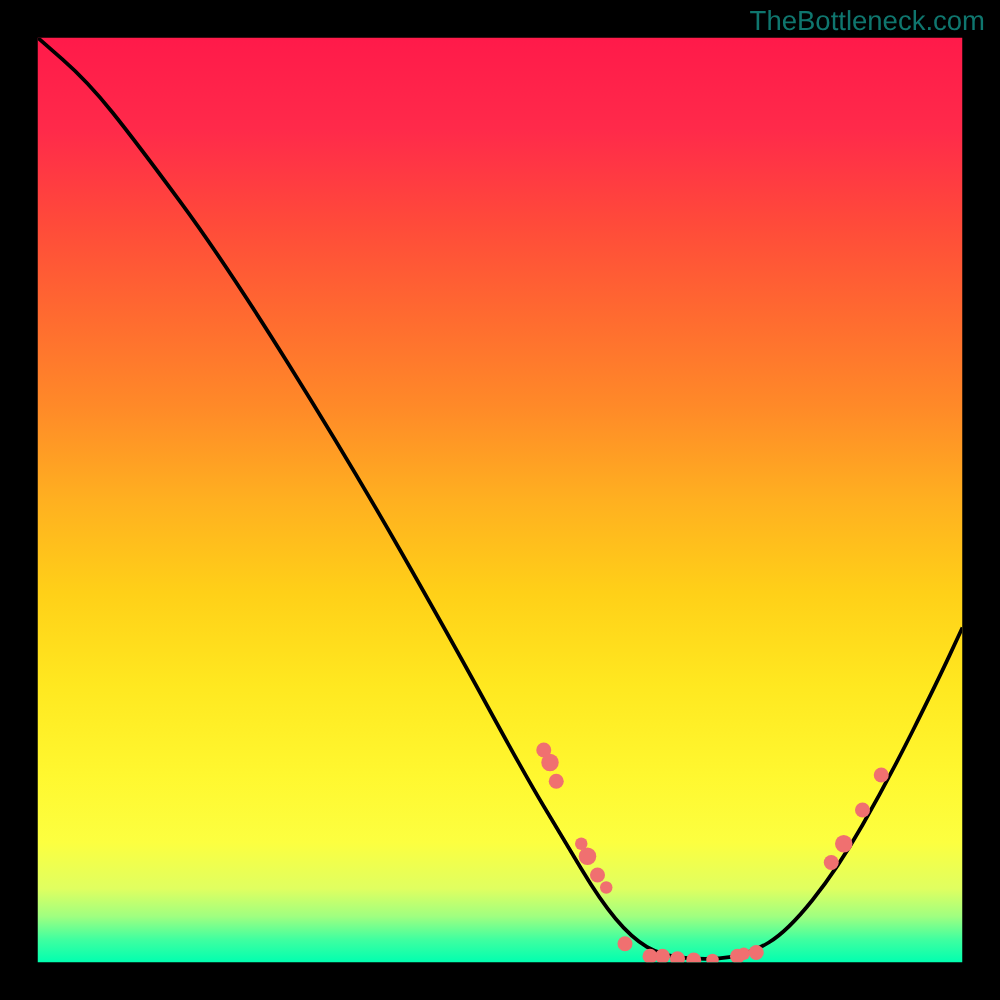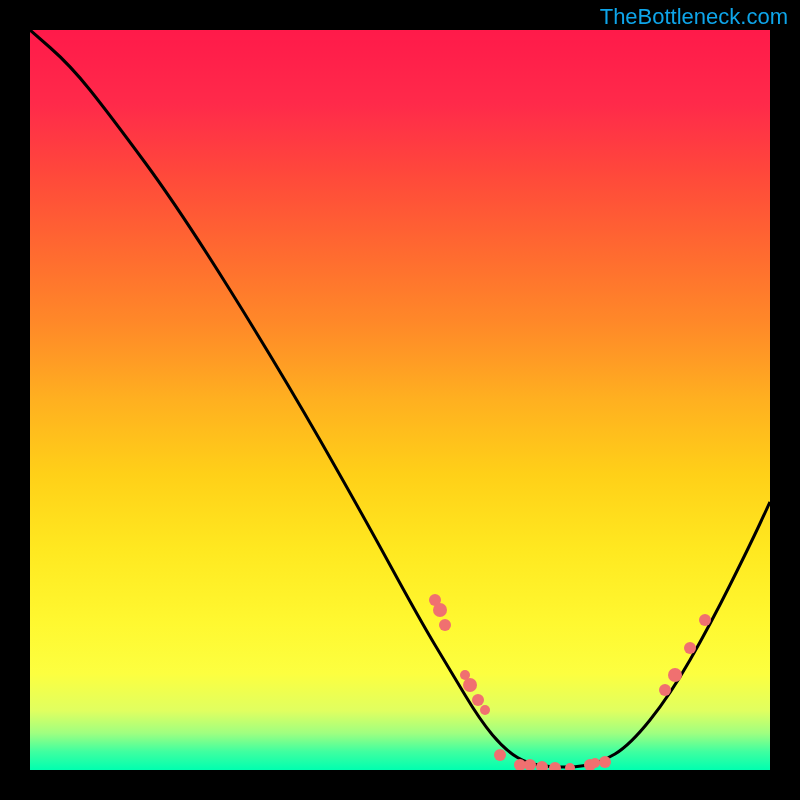--- a/index.html
+++ b/index.html
@@ -7,21 +7,21 @@
     width: 800px;
     height: 800px;
     background: #000;
     position: relative;
     font-family: Arial, sans-serif;
   }
   .watermark {
     position: absolute;
     top: 4px;
     right: 12px;
-    color: #0ea5e9;
+    color: #0f766e;
     font-size: 22px;
     font-weight: 500;
     z-index: 20;
     margin-left: 16px;
   }
   .plot-area {
     position: absolute;
     top: 30px;
     left: 30px;
     width: 740px;

